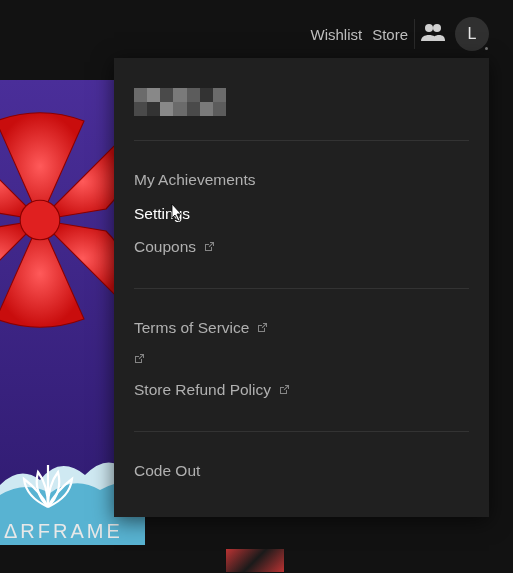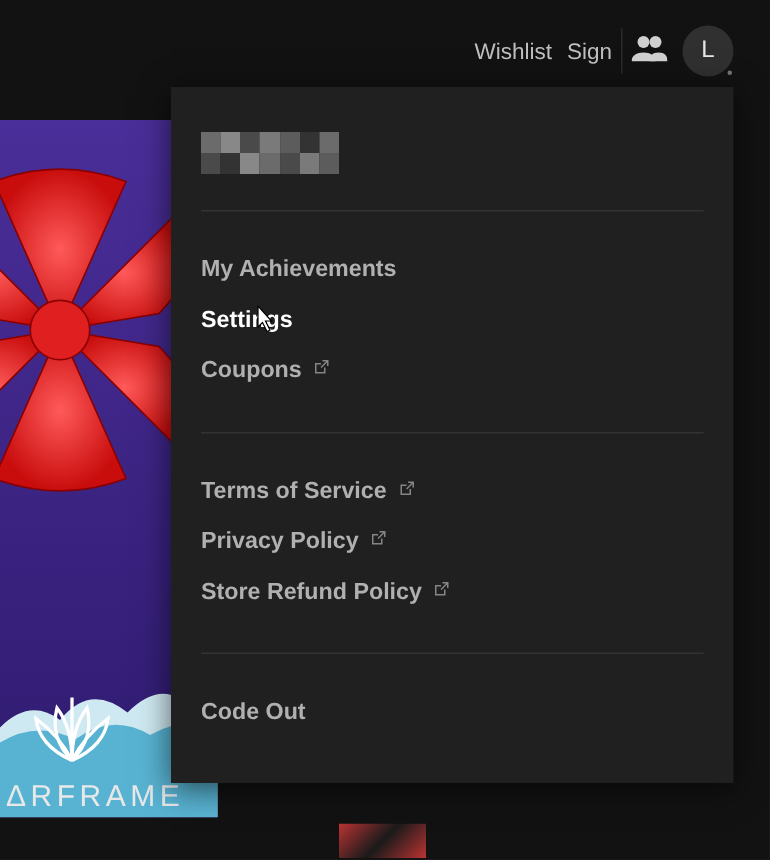--- a/index.html
+++ b/index.html
@@ -126,24 +126,25 @@
   .hr {
     height: 1px;
     background: #333;
     margin: 0 0 22px 0;
   }
   .menu-group { margin-bottom: 24px; }
   .menu-group:last-of-type { margin-bottom: 0; }
   .menu-item {
     color: #b0b0b0;
     font-size: 15.5px;
-    font-weight: 700;
+    font-weight: 400;
     line-height: 1;
     padding: 9px 0;
     display: flex;
+    align-items: center;
     gap: 8px;
     cursor: pointer;
   }
   .menu-item.hover {
     color: #ffffff;
   }
   .ext-icon {
     display: inline-flex;
     opacity: 0.7;
   }
@@ -163,21 +164,21 @@
     height: 25px;
     background: linear-gradient(135deg,#b33 0%,#1a1a1a 50%,#b33 100%);
     border: 1px solid #111;
   }
 </style>
 </head>
 <body>
 
 <div class="topbar">
   <span class="topbar-link">Wishlist</span>
-  <span class="topbar-link">Sign</span>
+  <span class="topbar-link">Store</span>
   <div class="divider-v"></div>
   <span class="friends-icon">
     <svg width="24" height="18" viewBox="0 0 24 18">
         <g fill="currentColor">
           <circle cx="8" cy="5" r="4"></circle>
           <circle cx="16" cy="5" r="4"></circle>
           <path d="M0 18c0-4 3.5-6 8-6s8 2 8 6"></path>
           <path d="M12 18c0-4 2-6 6-6s6 2 6 6"></path>
         </g>
       </svg>
@@ -267,21 +268,20 @@
   <div class="menu-group" id="g2">
       <div class="menu-item">
         <span>Terms of Service</span>
         <span class="ext-icon">
           <svg width="11" height="11" viewBox="0 0 11 11">
             <path d="M1 3h4v1H2v5h5V6h1v4H1z M6 1h4v4H9V2.7L5.4 6.3 4.7 5.6 8.3 2H6z" fill="currentColor"></path>
           </svg>
         </span>
       </div>
       <div class="menu-item">
-        <span>Privacy Policy</span>
         <span class="ext-icon">
           <svg width="11" height="11" viewBox="0 0 11 11">
             <path d="M1 3h4v1H2v5h5V6h1v4H1z M6 1h4v4H9V2.7L5.4 6.3 4.7 5.6 8.3 2H6z" fill="currentColor"></path>
           </svg>
         </span>
       </div>
       <div class="menu-item">
         <span>Store Refund Policy</span>
         <span class="ext-icon">
           <svg width="11" height="11" viewBox="0 0 11 11">

